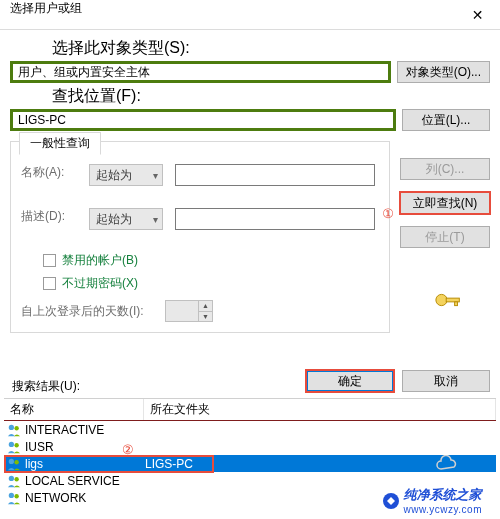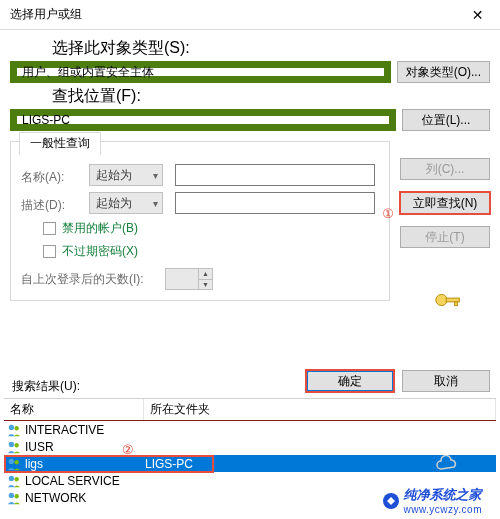--- a/index.html
+++ b/index.html
@@ -7,56 +7,56 @@
     margin: 0; padding: 0;
     font-family: "Microsoft YaHei", "Segoe UI", sans-serif;
     font-size: 12px;
     background: #fff;
     color: #000;
     width: 500px; height: 519px; overflow: hidden;
     position: relative;
   }
   .titlebar {
     height: 30px;
-    display: flex; align-items: center; justify-content: space-between;
+    display: flex; justify-content: space-between;
     padding: 0 0 0 10px;
     border-bottom: 1px solid #dcdcdc;
   }
   .titlebar .title { font-size: 12px; }
   .titlebar .close {
     width: 45px; height: 30px; display:flex; align-items:center; justify-content:center;
     font-size: 14px;
   }
   .content { padding: 8px 10px 4px 10px; }
   .field-row { margin-bottom: 3px; }
   .field-row .lbl { display:block; margin-bottom:2px; font-size: 16px; margin-left: 42px; }
   .hline { display:flex; gap:6px; align-items:stretch; }
   .txt {
-    flex:1; border:7px solid #4d7c0f; padding:3px 5px; background:#fff;
+    flex:1; border:3px solid #4d7c0f; padding:3px 5px; background:#fff;
     height: 22px; display:flex; align-items:center;
   }
   .btn {
     min-width: 88px; height: 22px;
     border:1px solid #adadad; background:#e1e1e1;
     display:flex; align-items:center; justify-content:center;
     padding: 0 8px;
     font-size: 12px;
   }
   .tabs {
     margin-top: 10px;
     border: 1px solid #d9d9d9;
     position: relative;
     padding: 12px 10px 10px 10px;
   }
   .tab-handle {
     position:absolute; top:-10px; left:8px; background:#fff; padding:2px 10px;
     border:1px solid #d9d9d9; border-bottom-color:#fff;
     font-size:12px;
   }
-  .form-row { display:flex; align-items:flex-end; gap:12px; margin-bottom: 6px; }
+  .form-row { display:flex; align-items:flex-start; gap:12px; margin-bottom: 22px; }
   .form-row .lab { width: 56px; color:#6d6d6d; font-size:12px; }
   .select {
     width: 74px; height:22px; border:1px solid #c0c0c0; background:#e8e8e8;
     display:flex; align-items:center; justify-content:space-between; padding:0 4px 0 6px;
     color:#404040; font-size:12px;
   }
   .select .chev { font-size:10px; color:#666; }
   .inp {
     width: 200px; height:22px; border:1px solid #7a7a7a; padding:2px 4px; background:#fff;
   }

